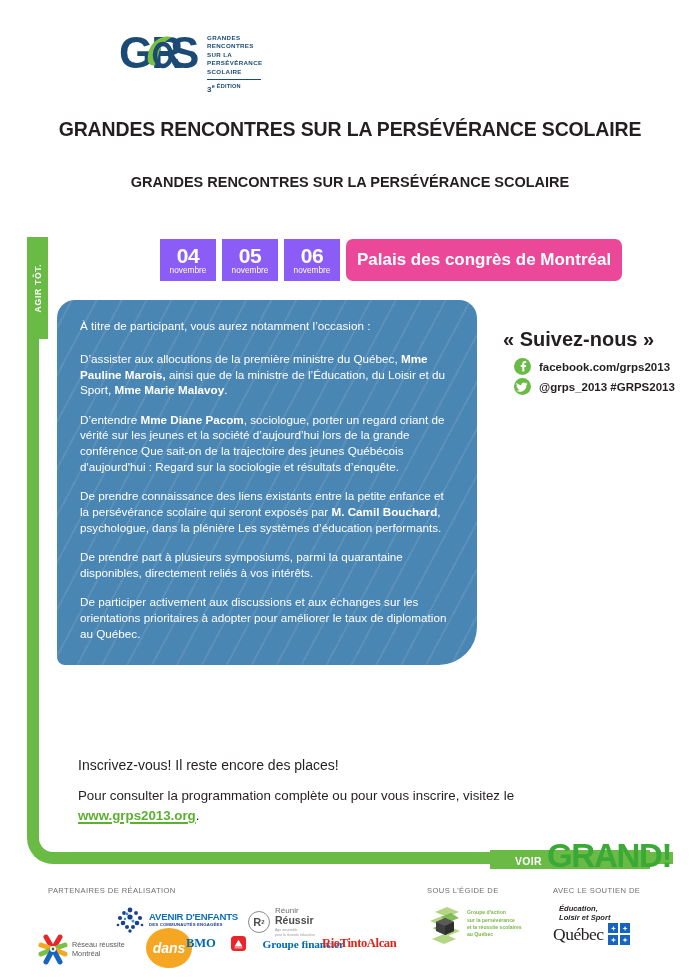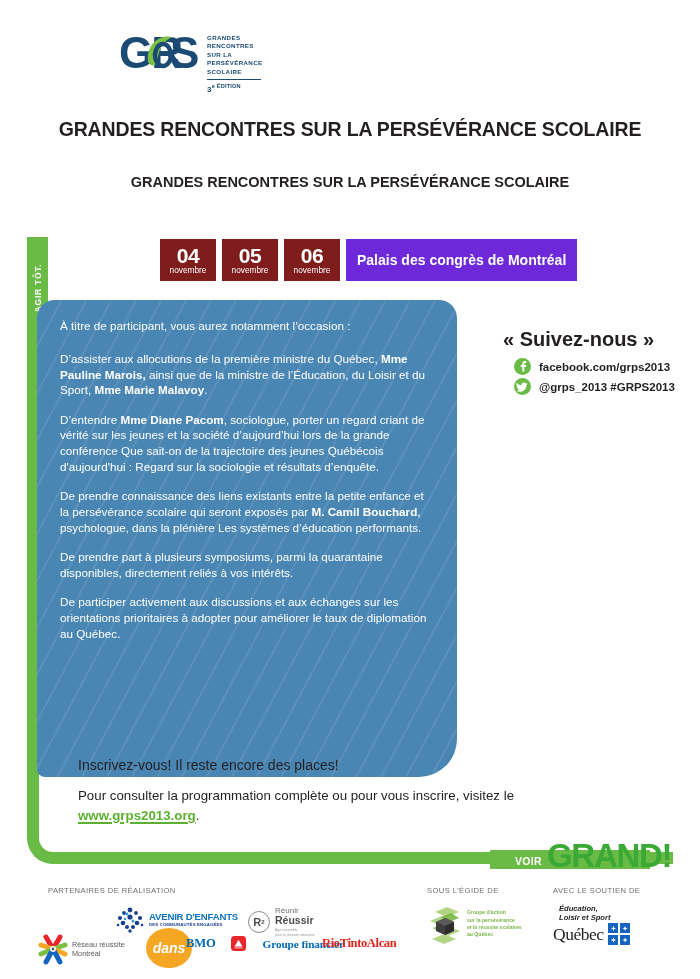--- a/index.html
+++ b/index.html
@@ -52,35 +52,35 @@
   .agir-tab span {
     position: absolute; left: 50%; top: 50%;
     transform: translate(-50%,-50%) rotate(-90deg);
     white-space: nowrap;
     font-size: 8.6px; font-weight: 700; color: #ffffff; letter-spacing: 0.7px;
   }
 
   
   .date-row { position: absolute; left: 160px; top: 239px; display: flex; gap: 6px; align-items: stretch; }
   .date-box {
-    width: 56px; height: 42px; background: #7f1d1d; color: #fff;
+    width: 56px; height: 42px; background: #8b5cf6; color: #fff;
     display: flex; flex-direction: column; align-items: center; justify-content: center;
     padding-top: 1px;
   }
   .date-box .d { font-size: 21px; font-weight: 700; line-height: 20px; letter-spacing: -0.5px; }
   .date-box .m { font-size: 8.3px; font-weight: 400; line-height: 10px; margin-top: -1px; }
   .venue-box {
-    height: 42px; background: #6d28d9; color: #fff;
+    height: 42px; background: #ec4899; color: #fff;
     display: flex; align-items: center; padding: 0 11px;
-    font-size: 14px; font-weight: 700; white-space: nowrap;
+    font-size: 17px; font-weight: 700; white-space: nowrap; border-radius: 7px;
   }
 
   
   .blue-panel {
-    position: absolute; left: 37px; top: 300px; width: 420px; height: 477px;
+    position: absolute; left: 57px; top: 300px; width: 420px; height: 365px;
     background: #4a86b4;
     border-radius: 18px 18px 38px 8px;
     overflow: hidden;
   }
   .blue-panel .stripes {
     position: absolute; inset: 0;
     background-image: repeating-linear-gradient(
       -62deg,
       rgba(255,255,255,0.085) 0px, rgba(255,255,255,0.085) 2px,
       rgba(255,255,255,0) 2px, rgba(255,255,255,0) 22px);

